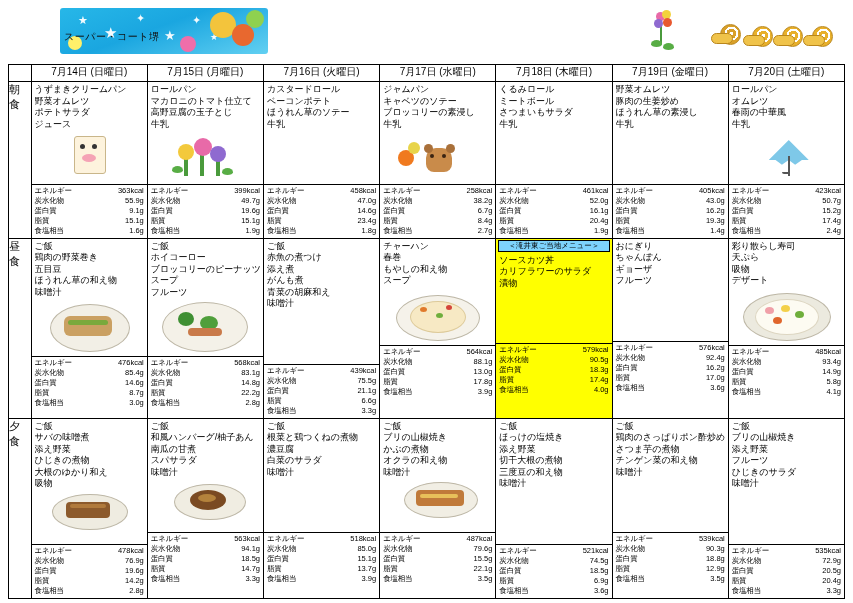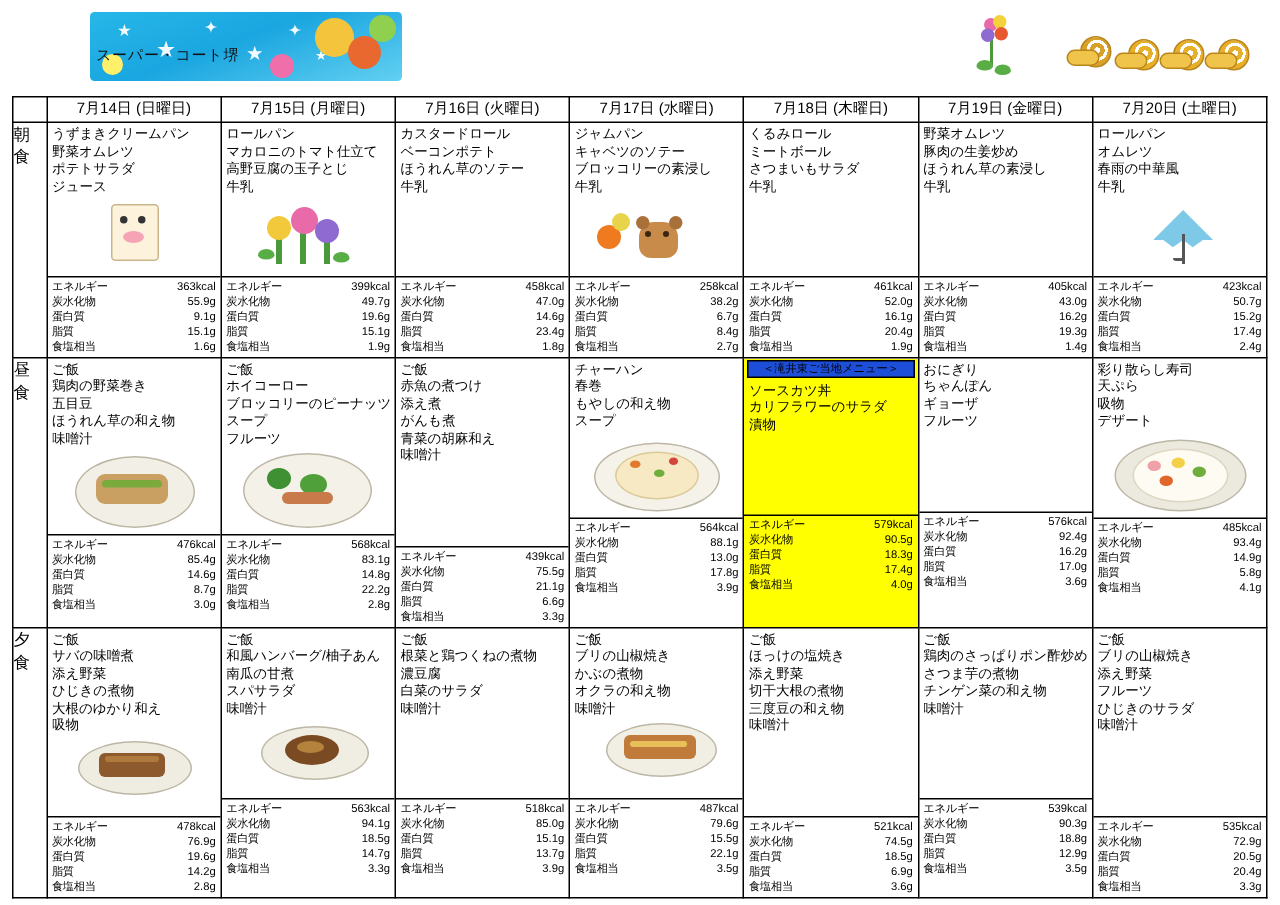--- a/index.html
+++ b/index.html
@@ -60,21 +60,21 @@
   .art.tall{height:58px;}
 
   
   .nutri{border-top:1px solid #000;padding:1px 3px 2px 3px;font-size:7.5px;line-height:1.33;}
   .nrow{display:flex;justify-content:space-between;}
   .nrow span:first-child{letter-spacing:-.2px;}
   .nrow.kcal{font-size:7.5px;}
 
   .highlight{background:#ffff00;}
   .tagbox{
-    border:1px solid #000;text-align:center;font-size:7.5px;margin:1px 2px 1px 2px;background:#1d4ed8;
+    border:1px solid #000;text-align:center;font-size:7.5px;margin:1px 2px 1px 2px;background:#7dd3fc;
   }
 
   .note{
     position:absolute;right:12px;bottom:8px;font-size:8.5px;
   }
 
   
   .plate{position:absolute;border-radius:50%;}
   .rect{position:absolute;}
   .circ{position:absolute;border-radius:50%;}

